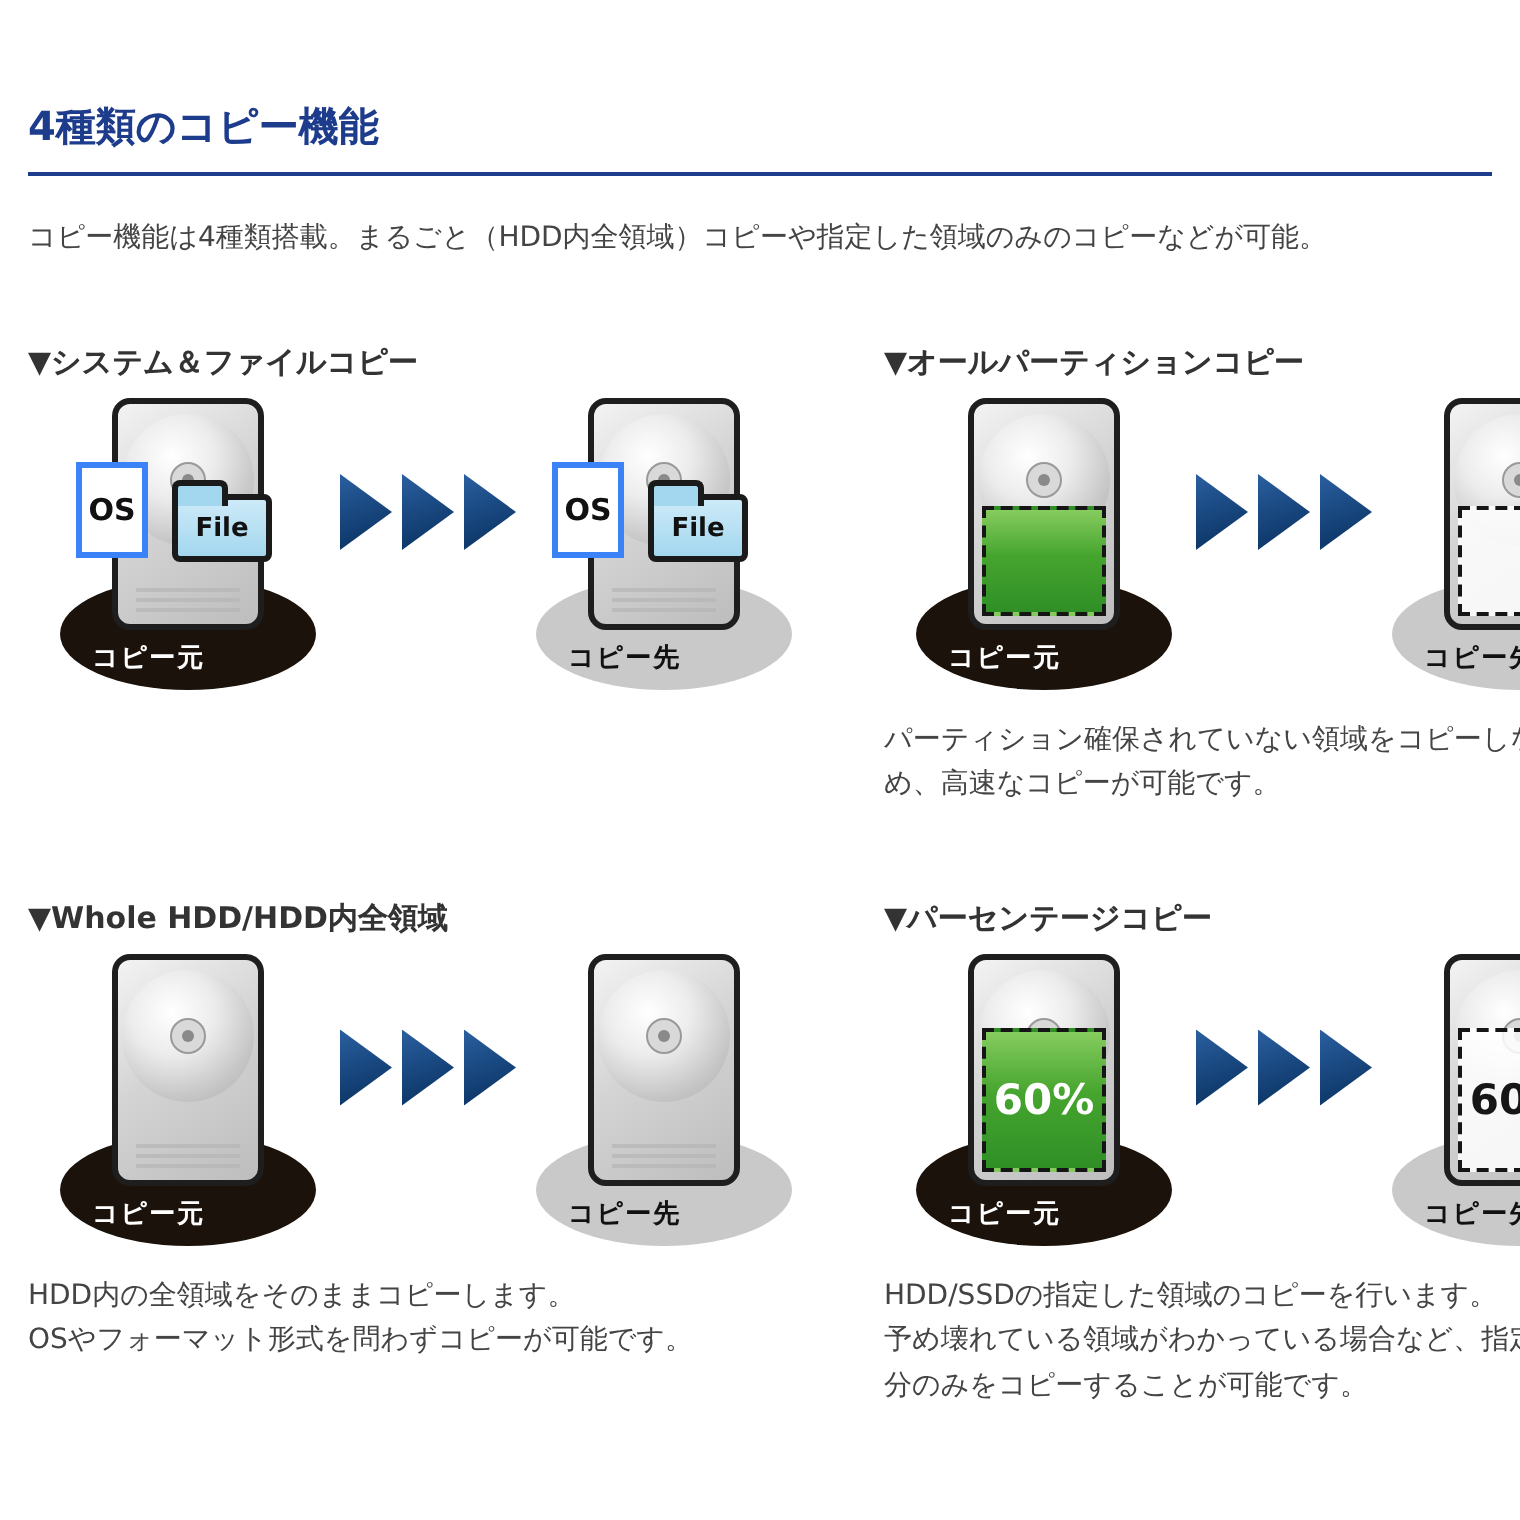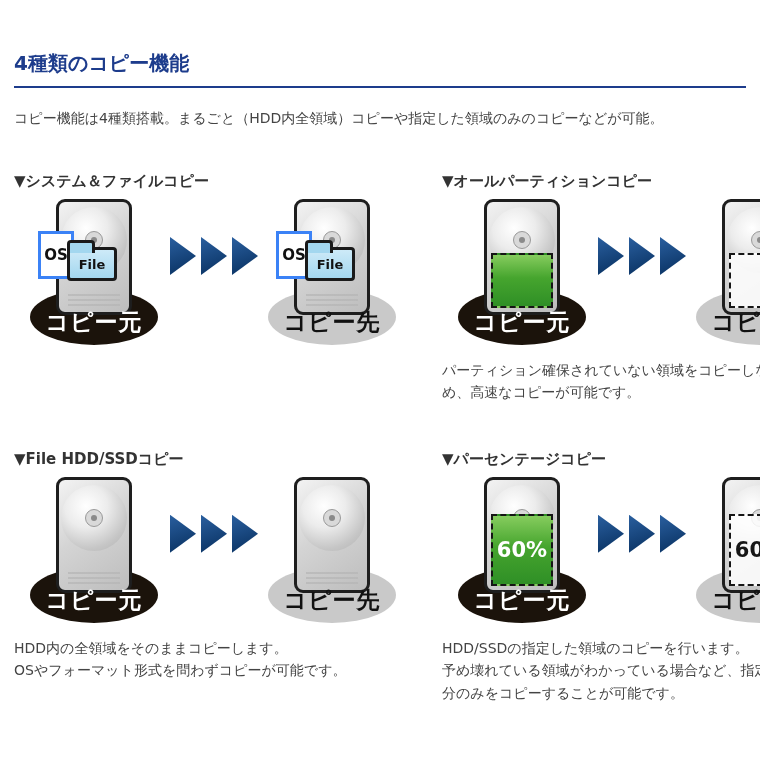--- a/index.html
+++ b/index.html
@@ -23,22 +23,22 @@
   .diagram { display:flex; align-items:flex-start; margin-top:8px; padding-left:16px; }
 
   .disk-group { position:relative; width:128px; height:146px; flex:0 0 auto; }
   .shadow {
     position:absolute; bottom:0; left:0; width:128px; height:56px;
     border-radius:50%; z-index:1;
   }
   .shadow.black { background:var(--shadow-black,#1b130b); }
   .shadow.gray  { background:var(--shadow-gray,#c9c9c9); }
   .shadow-label {
-    position:absolute; bottom:7px; left:0; width:100%; text-align:center;
-    font-weight:bold; font-size:23px; z-index:3; letter-spacing:1px;
+    position:absolute; bottom:7px; left:16px; width:100%; 
+    font-weight:bold; font-size:13px; z-index:3; letter-spacing:1px;
   }
   .shadow-label.on-black { color:#fff; }
   .shadow-label.on-gray  { color:#111; }
 
   .disk {
     position:absolute; top:0; left:50%; transform:translateX(-50%);
     width:76px; height:116px; z-index:2; overflow:hidden;
     border:3px solid #1e1e1e; border-radius:9px;
     background:linear-gradient(145deg,#f3f3f3 0%,#d4d4d4 45%,#bdbdbd 100%);
   }
@@ -75,21 +75,21 @@
   .partition.pct.green { color:#fff; }
   .partition.pct.empty { color:#161616; }
 
   .os-doc {
     position:absolute; z-index:4; left:8px; top:32px; width:36px; height:48px;
     background:#fff; border:3px solid #3b82f6;
     display:flex; align-items:center; justify-content:center;
     font-weight:bold; font-size:15px; color:#111;
   }
   .file-folder {
-    position:absolute; z-index:5; left:37px; top:48px; width:50px; height:34px;
+    position:absolute; z-index:5; left:56px; top:48px; width:50px; height:34px;
     background:linear-gradient(180deg,#cdeaf8 0%,var(--folder-blue,#a3d7ef) 100%);
     border:3px solid #1a1a1a; border-radius:2px 4px 4px 4px;
     display:flex; align-items:center; justify-content:center;
     font-weight:bold; font-size:13px; color:#111;
   }
   .file-folder::before {
     content:''; position:absolute; top:-10px; left:-3px; width:22px; height:10px;
     background:var(--folder-blue,#a3d7ef); border:3px solid #1a1a1a; border-bottom:none;
     border-radius:4px 4px 0 0;
   }
@@ -171,21 +171,21 @@
               </div>
             <div class="partition empty half"></div>
           </div>
           <div class="shadow-label on-gray">コピー先</div>
         </div>
       </div>
       <p class="desc">パーティション確保されていない領域をコピーしないため、高速なコピーが可能です。</p>
     </section>
 
     <section>
-      <h2 class="sec-title">▼File HDD/SSDコピー</h2>
+      <h2 class="sec-title">▼Whole HDD/HDD内全領域</h2>
       <div class="diagram">
         <div class="disk-group">
           <div class="shadow black"></div>
           <div class="disk">
             <div class="platter">
                 <div class="hub"></div>
               </div>
             <div class="ridges"></div>
           </div>
           <div class="shadow-label on-black">コピー元</div>

